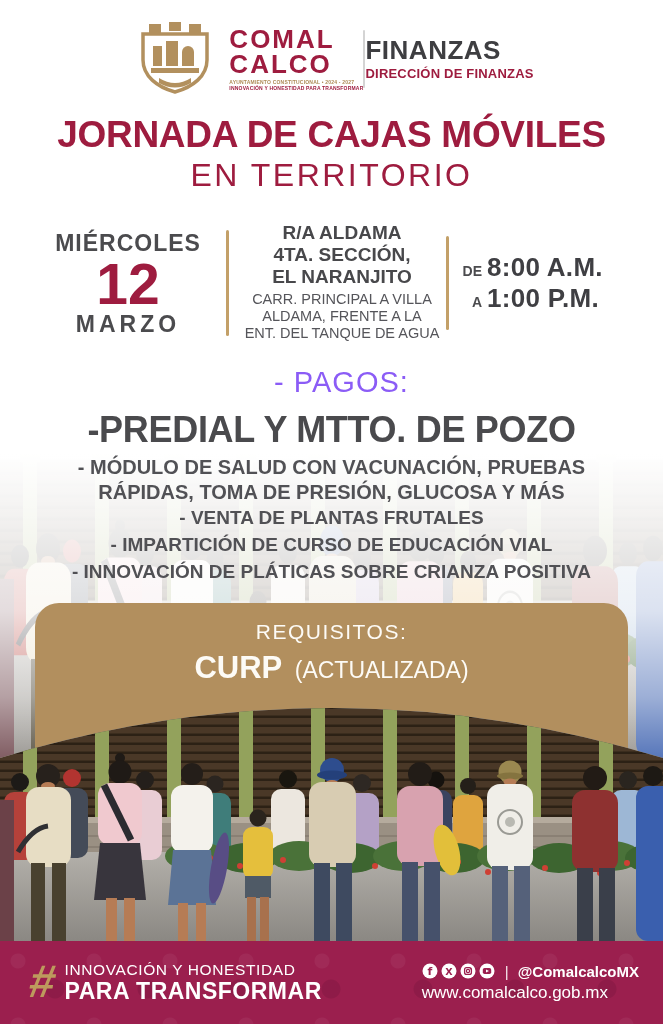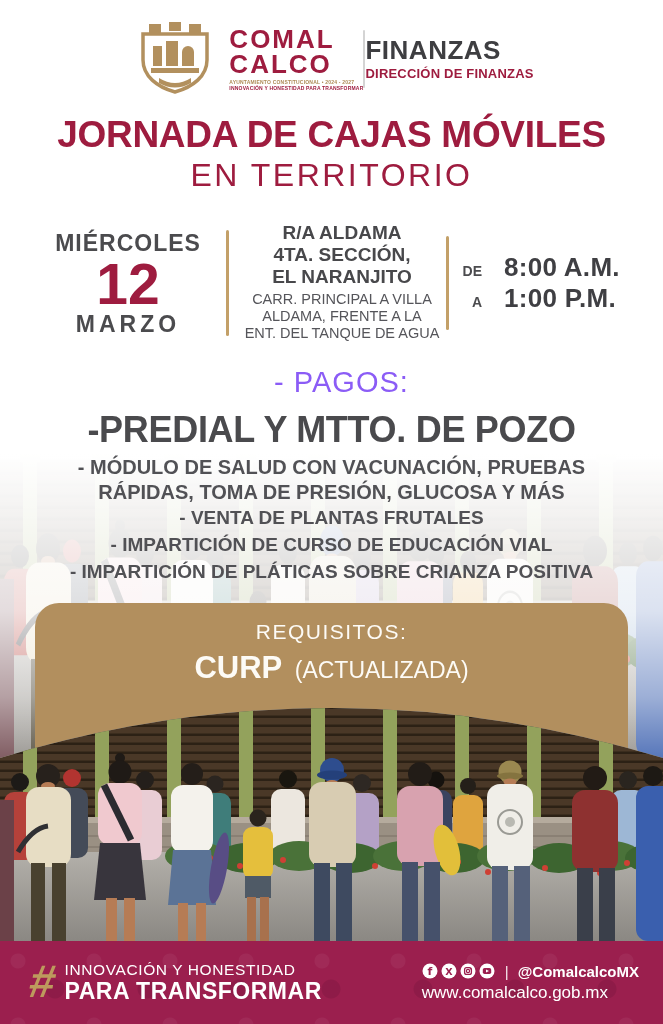--- a/index.html
+++ b/index.html
@@ -29,21 +29,21 @@
   .day{font-size:57px;font-weight:800;color:#9e1c3f;line-height:.95;}
   .month{font-size:23px;font-weight:700;color:#4b4b4e;letter-spacing:4px;}
   .vdiv{position:absolute;width:3px;background:#c3a068;border-radius:2px;}
   .vdiv1{left:226px;top:8px;height:106px;}
   .vdiv2{left:446px;top:14px;height:94px;}
   .col-loc{position:absolute;left:238px;top:0;width:208px;text-align:center;}
   .loc-bold{font-size:19px;font-weight:800;color:#48484b;line-height:1.16;}
   .loc-addr{font-size:14.5px;font-weight:400;color:#55555a;line-height:1.18;}
   .addr-wrap{margin-top:3px;}
   .col-time{position:absolute;left:456px;top:30px;width:200px;}
-  .trow{display:flex;align-items:baseline;gap:22px;}
+  .trow{display:flex;align-items:baseline;gap:5px;}
   .tlabel{width:26px;text-align:right;font-size:14px;font-weight:600;color:#4b4b4e;}
   .tval{font-size:26px;font-weight:800;color:#3f3f43;letter-spacing:.3px;}
   
   .services{position:absolute;top:366px;left:0;right:0;text-align:center;z-index:2;}
   .svc-intro{font-size:29px;font-weight:400;color:#8b5cf6;letter-spacing:1px;padding-left:20px;}
   .svc-highlight{font-size:36px;font-weight:800;color:#4a4a4d;margin-top:10px;letter-spacing:-.3px;}
   .svc-item{font-size:19px;font-weight:700;color:#515155;line-height:1.42;}
   .svc-item.first{font-size:20px;max-width:596px;margin:4px auto 0 auto;line-height:1.25;}
   
   .photo-faded{position:absolute;top:452px;left:0;width:663px;height:306px;z-index:0;}
@@ -322,21 +322,21 @@
       </div>
     </div>
   </section>
 
   <section class="services">
     <div class="svc-intro">- PAGOS:</div>
     <div class="svc-highlight">-PREDIAL Y MTTO. DE POZO</div>
     <div class="svc-item first">- MÓDULO DE SALUD CON VACUNACIÓN, PRUEBAS RÁPIDAS, TOMA DE PRESIÓN, GLUCOSA Y MÁS</div>
     <div class="svc-item">- VENTA DE PLANTAS FRUTALES</div>
     <div class="svc-item">- IMPARTICIÓN DE CURSO DE EDUCACIÓN VIAL</div>
-    <div class="svc-item">- IMPARTICIÓN DE PLÁTICAS SOBRE CRIANZA POSITIVA</div>
+    <div class="svc-item">- INNOVACIÓN DE PLÁTICAS SOBRE CRIANZA POSITIVA</div>
   </section>
 
   <section class="req-box">
     <div class="req-title">REQUISITOS:</div>
     <div class="req-line">
       <span class="req-name">CURP</span>
       <span class="req-note">(ACTUALIZADA)</span>
     </div>
   </section>
 

